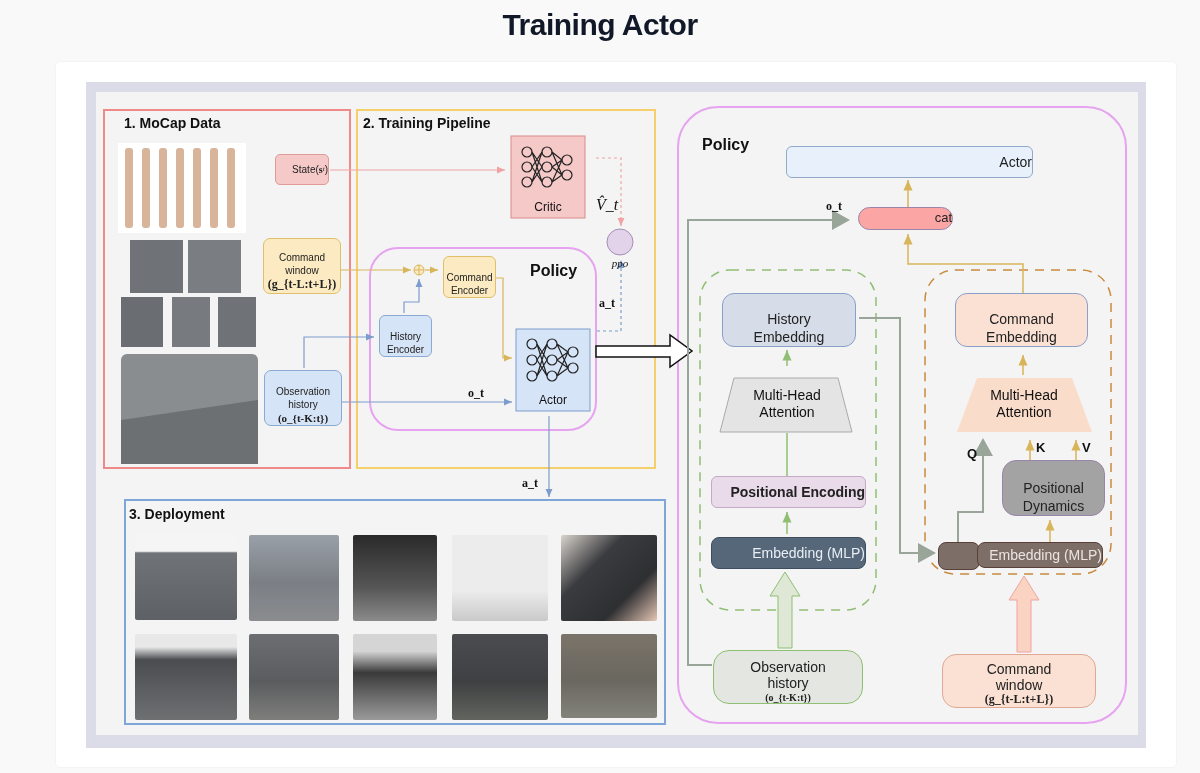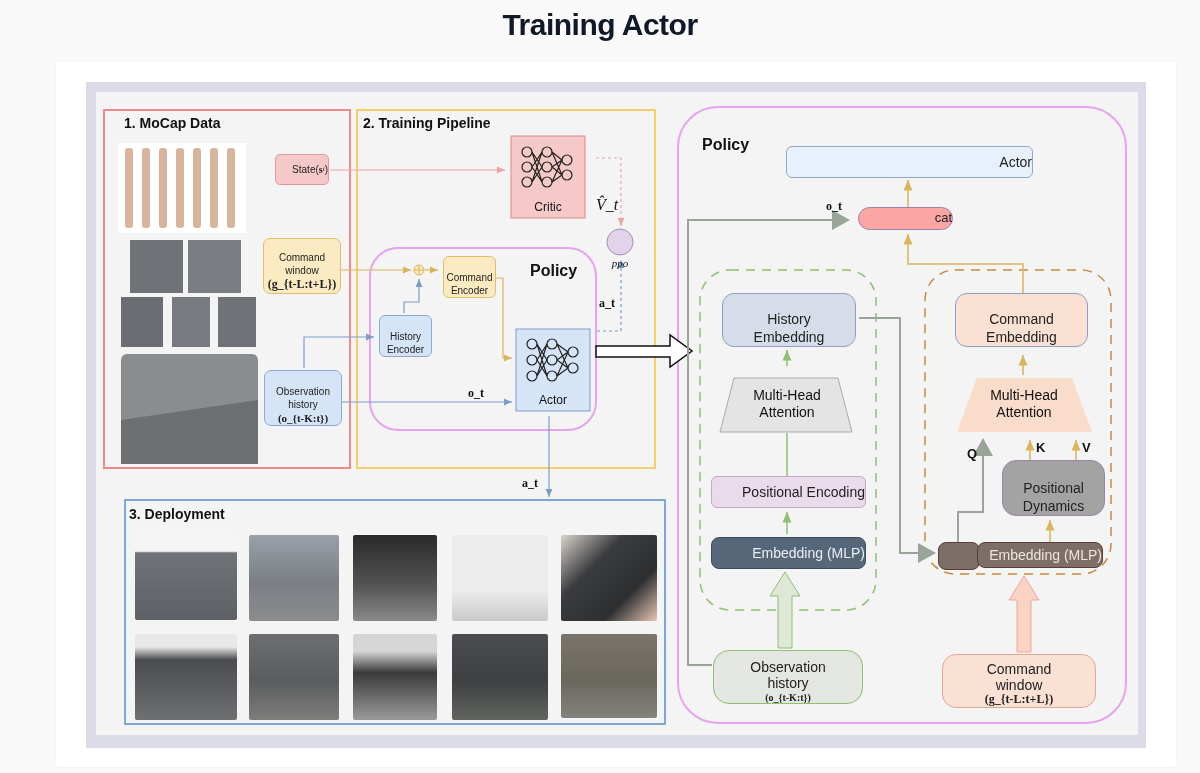--- a/index.html
+++ b/index.html
@@ -182,21 +182,21 @@
 <div class="lbl bold-math" style="left:826px;top:199px;font-size:12px;">o_t</div>
 
 <div class="box" style="left:722px;top:293px;width:134px;height:54px;background:#d7dde8;border:1px solid #8aa0c8;border-radius:12px;flex-direction:column;font-size:14px;">
   <span>History</span>
   <span>Embedding</span>
 </div>
 <div class="lbl" style="left:730px;top:387px;width:114px;font-size:14px;">
   <div>Multi-Head</div>
   <div>Attention</div>
 </div>
-<div class="box" style="left:711px;top:476px;width:155px;height:32px;background:#eadbea;border:1px solid #c5a9c5;border-radius:6px;font-size:14px;">Positional Encoding</div>
+<div class="box" style="left:711px;top:476px;width:155px;height:32px;background:#eadbea;border:1px solid #c5a9c5;border-radius:6px;font-size:14px;font-weight:bold;">Positional Encoding</div>
 <div class="box" style="left:711px;top:537px;width:155px;height:32px;background:#56677a;border:1px solid #3e4d5e;border-radius:8px;font-size:14px;color:#e8eef4;">Embedding (MLP)</div>
 
 <div class="box" style="left:713px;top:650px;width:150px;height:54px;background:#e4e6e1;border:1px solid #8fbf72;border-radius:16px;flex-direction:column;font-size:14px;line-height:1.15;">
   <span>Observation</span>
   <span>history</span>
   <span class="bold-math" style="font-size:10px">(o_{t-K:t})</span>
 </div>
 
 <div class="box" style="left:955px;top:293px;width:133px;height:54px;background:#fbe1d3;border:1px solid #8aa0c8;border-radius:12px;flex-direction:column;font-size:14px;">
   <span>Command</span>

